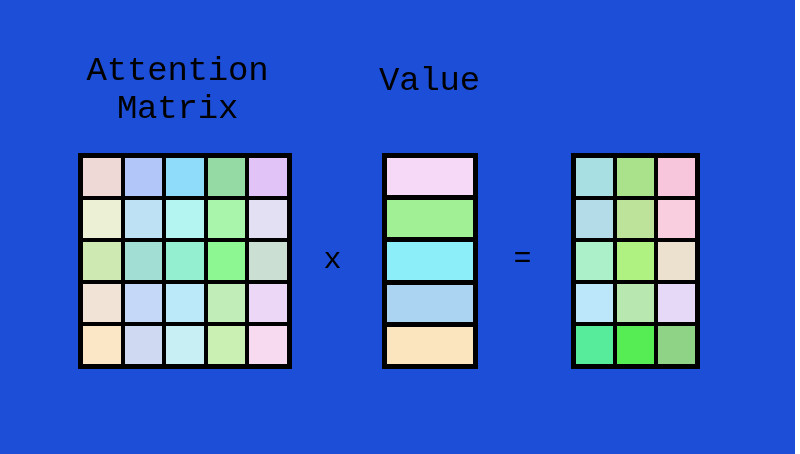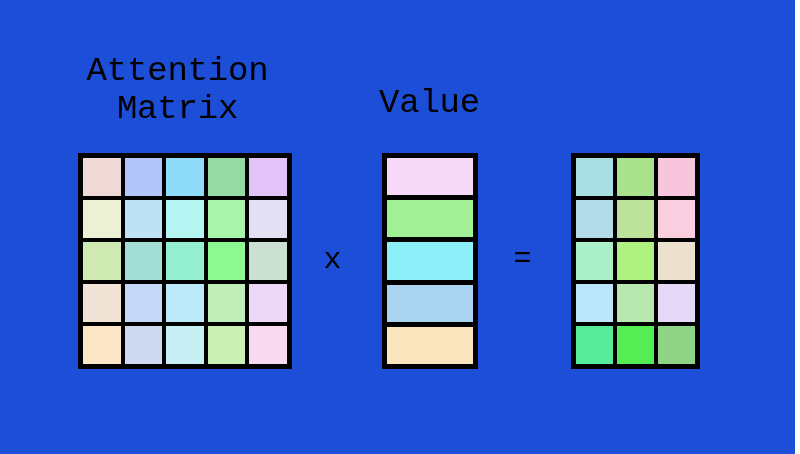--- a/index.html
+++ b/index.html
@@ -21,21 +21,21 @@
     position: absolute;
     color: #000000;
     font-size: 34px;
     font-weight: 400;
     line-height: 1.12;
     text-align: center;
     white-space: pre-line;
     letter-spacing: -0.2px;
   }
   #title-attention { left: 65px; top: 52px;  width: 225px; }
-  #title-value     { left: 352px; top: 84px; width: 155px; }
+  #title-value     { left: 352px; top: 62px; width: 155px; }
   #title-result    { left: 555px; top: 74px; width: 165px; }
 
   
   .operator {
     position: absolute;
     color: #000000;
     font-size: 30px;
     font-weight: 400;
     text-align: center;
     line-height: 1;

